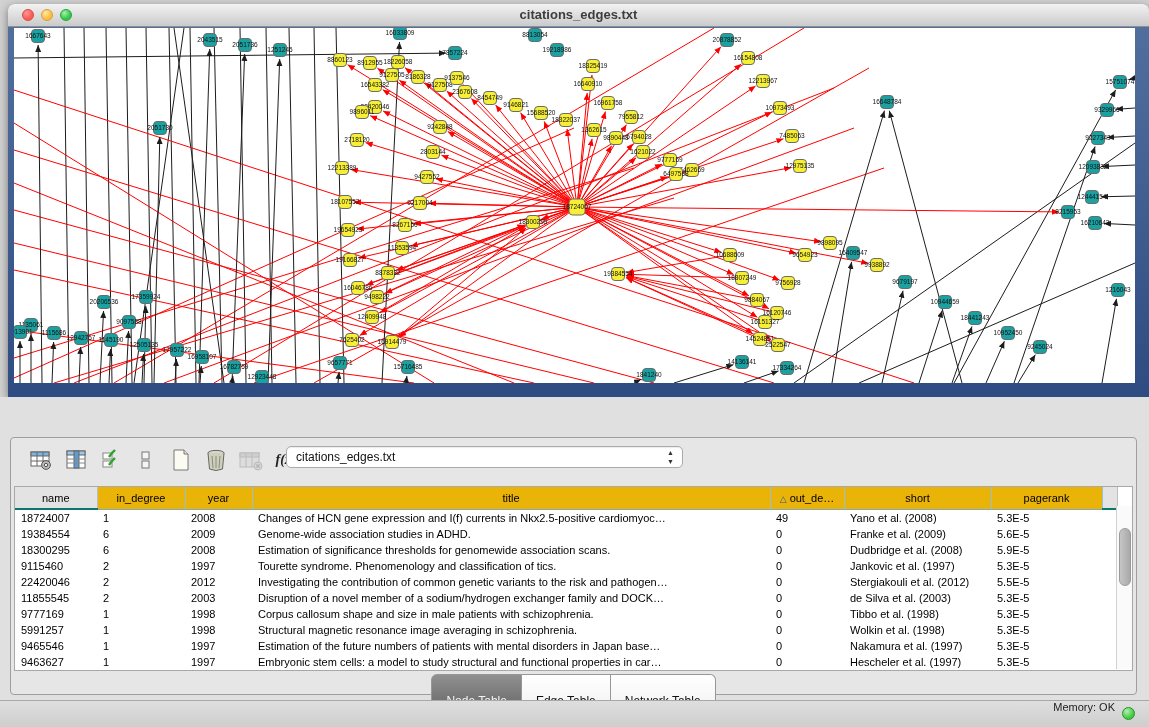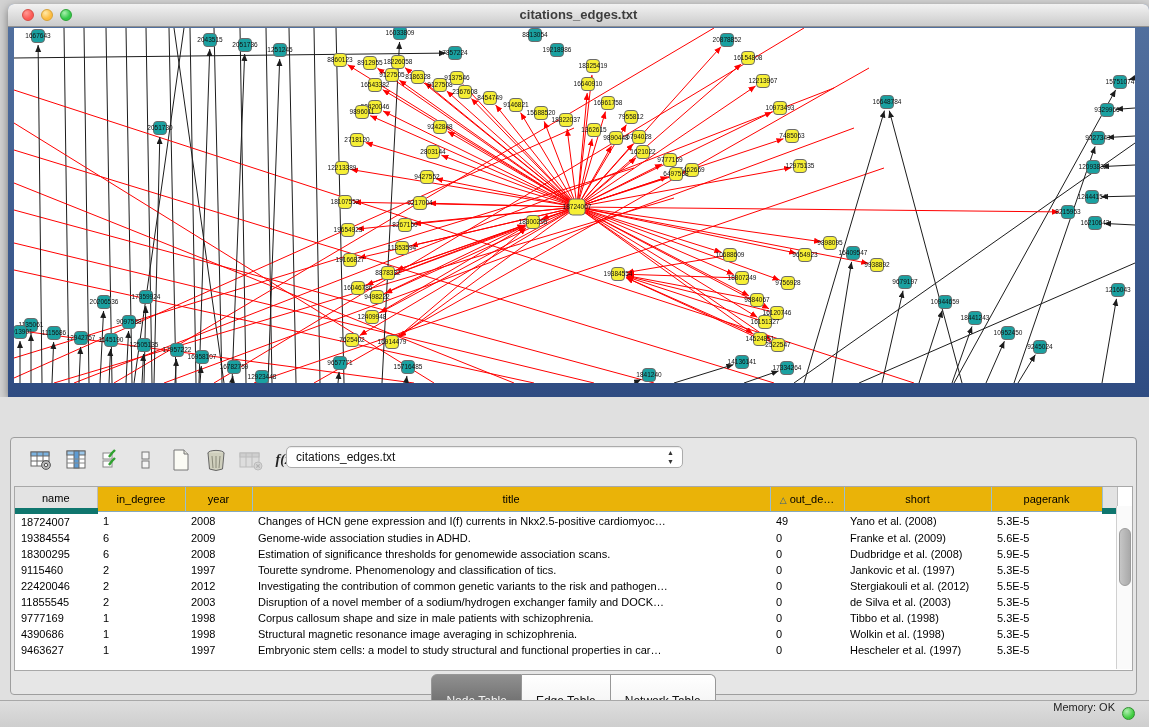--- a/index.html
+++ b/index.html
@@ -40,21 +40,21 @@
     border:1px solid #ababab;border-radius:5px;box-shadow:inset 0 1px 1px rgba(0,0,0,.08)}
   .combo .cval{position:absolute;left:9px;top:3px;font-size:12px;color:#111}
   .combo .stepper{position:absolute;right:8px;top:1px;font-size:7px;color:#333;line-height:9px;text-align:center}
 
   .grid-wrap{position:absolute;left:3px;top:48px;width:1119px;height:185px;background:#fff;
     border:1px solid #a8a8a8;box-sizing:border-box;overflow:hidden}
   table.grid{border-collapse:collapse;table-layout:fixed;width:1102px;font-size:11px;color:#000}
   table.grid th{height:19px;background:#eab308;border-right:1px solid #98bfd2;
     border-bottom:1px solid #85a9bc;font-weight:normal;font-size:11px;text-align:center;
     overflow:hidden;white-space:nowrap}
-  table.grid th.key{background:#e3e3e3;border-right:1px solid #bdbdbd;border-bottom:6px solid #0f766e}
+  table.grid th.key{background:#e3e3e3;border-right:1px solid #bdbdbd;border-bottom:2px solid #0f766e}
   table.grid td{height:16px;padding:0 0 0 6px;overflow:hidden;white-space:nowrap;text-overflow:clip}
   td.c3{padding-left:27px} td.c5{text-align:left;padding-left:0} td.c6{padding-left:18px}
   .sort-tri{color:#2a5b8a;font-size:9px;margin-right:3px}
   .vscroll{position:absolute;right:4px;top:68px;width:15px;height:163px;background:#fafafa;
     border-left:1px solid #d0d0d0}
   .vthumb{position:absolute;left:2px;top:22px;width:10px;height:56px;border-radius:6px;
     background:linear-gradient(90deg,#c6c6c6,#a9a9a9);border:1px solid #9a9a9a}
 
   .tabs{position:absolute;left:0;right:0;top:236px;display:flex;justify-content:center}
   .tab{padding:19px 14px 4px;font-size:12px;color:#111;background:linear-gradient(#ffffff,#f2f2f2);
@@ -830,26 +830,36 @@
               <td class="c0">9777169</td>
               <td class="c1">1</td>
               <td class="c2">1998</td>
               <td class="c3">Corpus callosum shape and size in male patients with schizophrenia.</td>
               <td class="c4">0</td>
               <td class="c5">Tibbo et al. (1998)</td>
               <td class="c6">5.3E-5</td>
               <td></td>
             </tr>
             <tr>
-              <td class="c0">4390686</td>
+              <td class="c0">5991257</td>
               <td class="c1">1</td>
               <td class="c2">1998</td>
               <td class="c3">Structural magnetic resonance image averaging in schizophrenia.</td>
               <td class="c4">0</td>
               <td class="c5">Wolkin et al. (1998)</td>
+              <td class="c6">5.3E-5</td>
+              <td></td>
+            </tr>
+            <tr>
+              <td class="c0">9465546</td>
+              <td class="c1">1</td>
+              <td class="c2">1997</td>
+              <td class="c3">Estimation of the future numbers of patients with mental disorders in Japan base…</td>
+              <td class="c4">0</td>
+              <td class="c5">Nakamura et al. (1997)</td>
               <td class="c6">5.3E-5</td>
               <td></td>
             </tr>
             <tr>
               <td class="c0">9463627</td>
               <td class="c1">1</td>
               <td class="c2">1997</td>
               <td class="c3">Embryonic stem cells: a model to study structural and functional properties in car…</td>
               <td class="c4">0</td>
               <td class="c5">Hescheler et al. (1997)</td>

